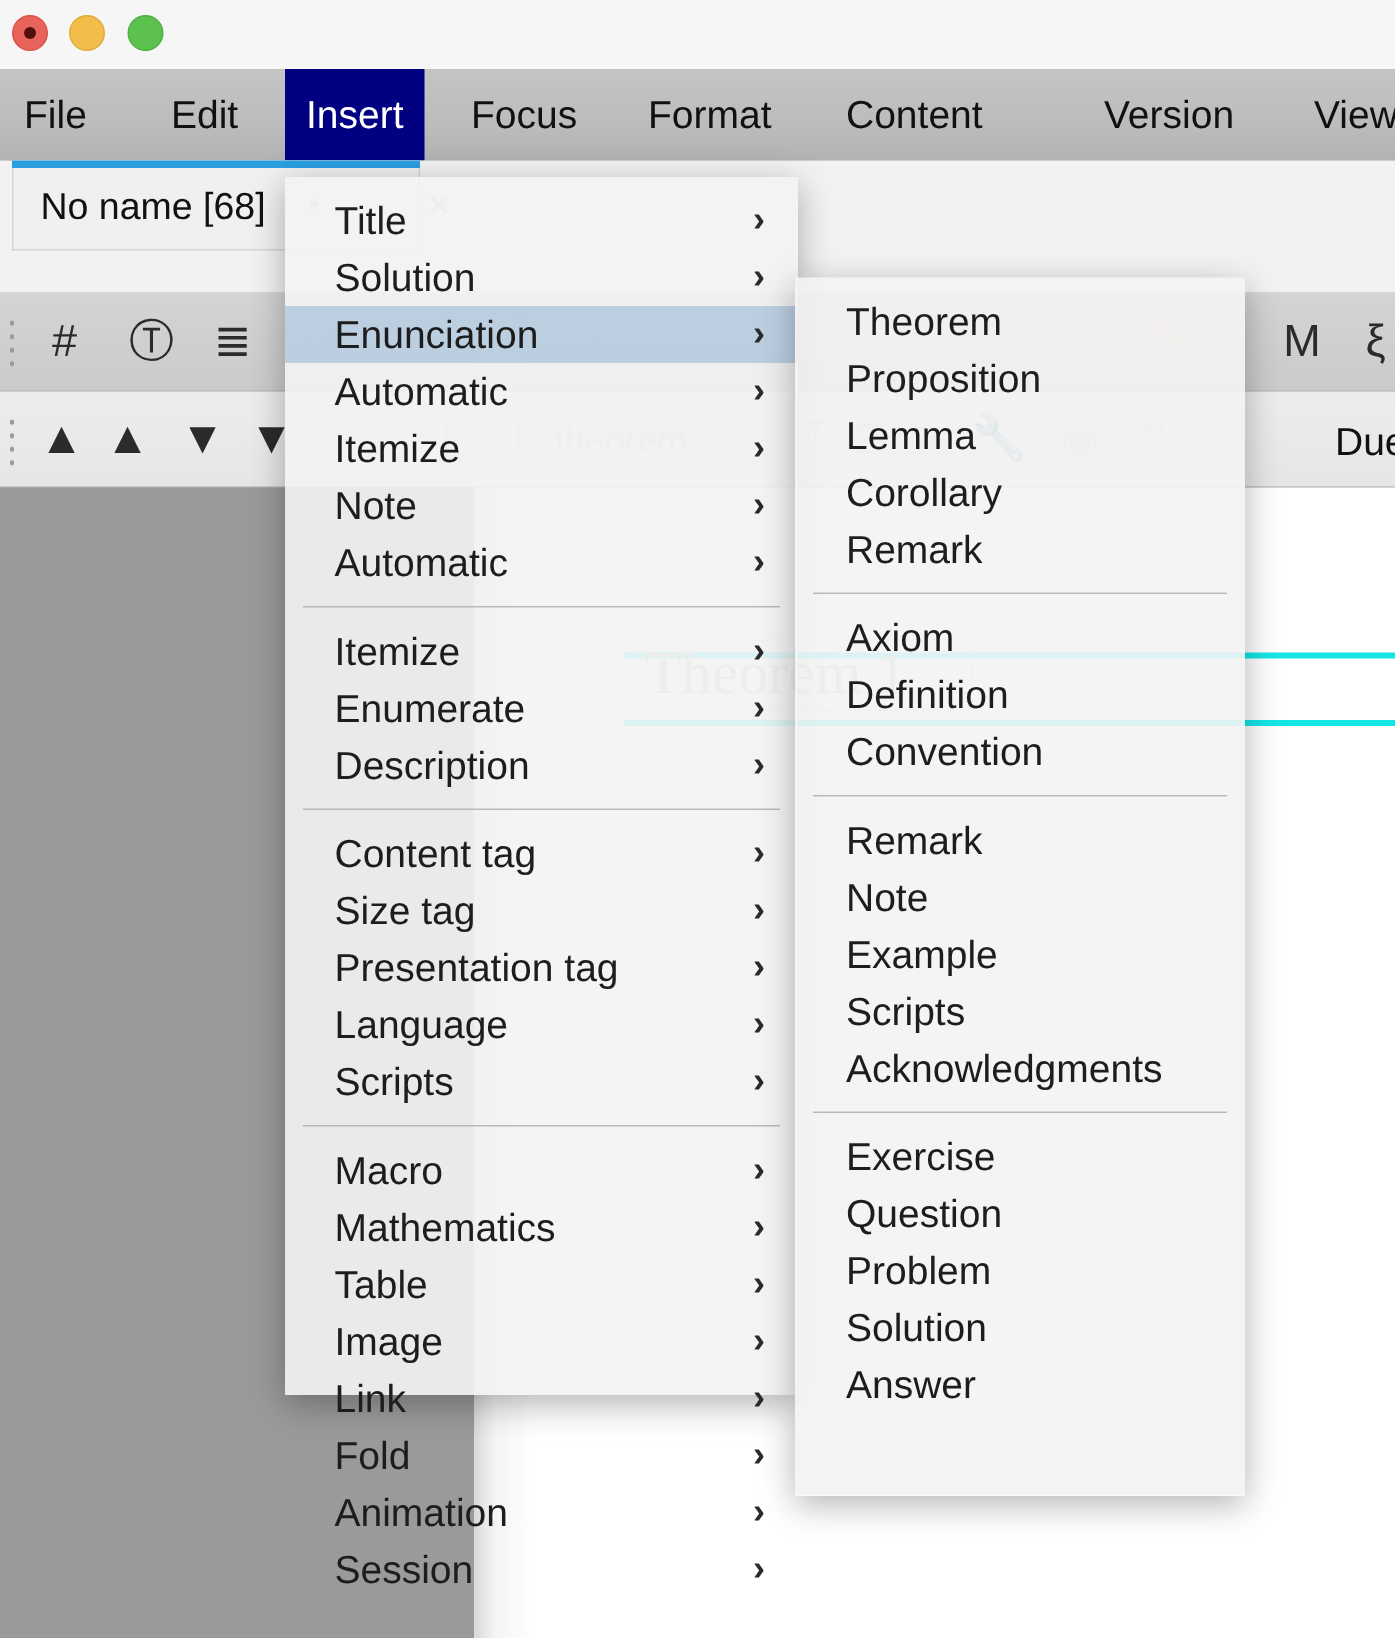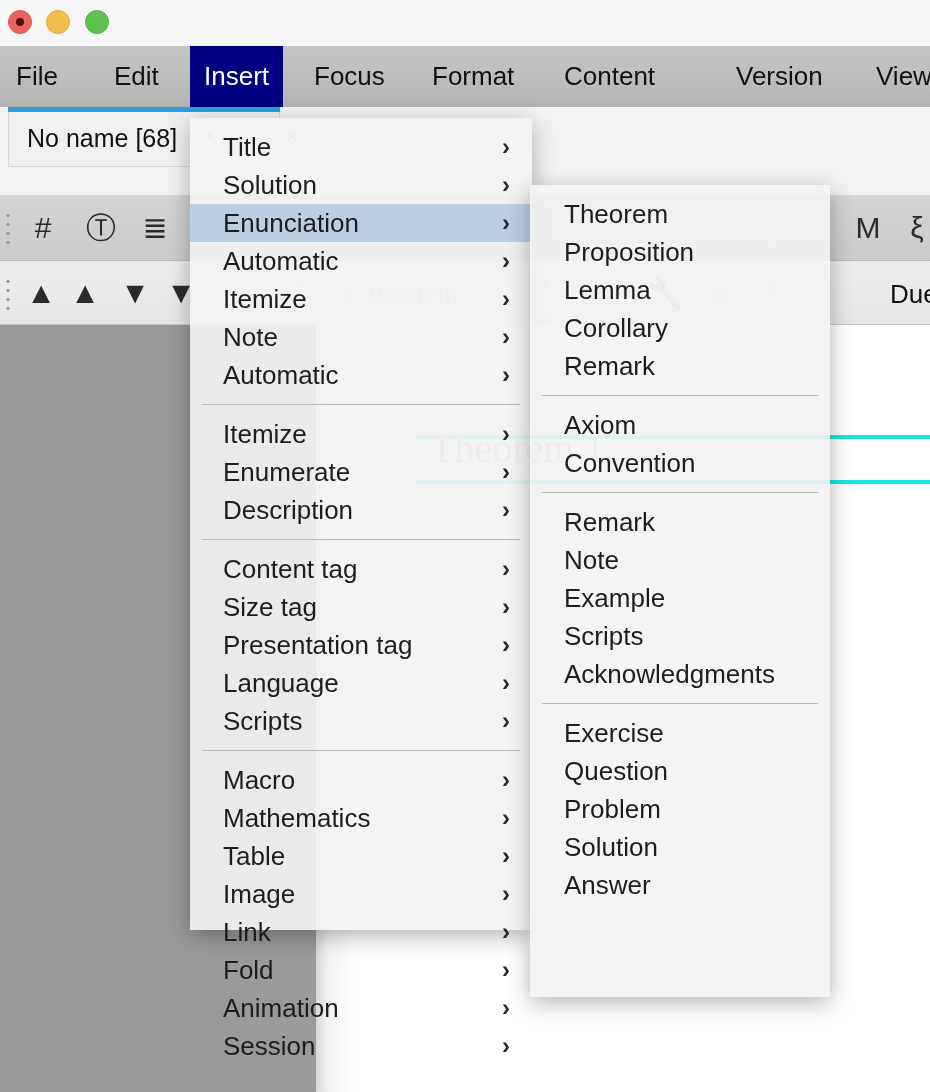--- a/index.html
+++ b/index.html
@@ -220,20 +220,21 @@
   </div>
 <div class="menu" id="menu2">
     <div class="mpad"></div>
     <div class="mrow"><span>Theorem</span></div>
     <div class="mrow"><span>Proposition</span></div>
     <div class="mrow"><span>Lemma</span></div>
     <div class="mrow"><span>Corollary</span></div>
     <div class="mrow"><span>Remark</span></div>
     <div class="msep"></div>
     <div class="mrow"><span>Axiom</span></div>
+    <div class="mrow"><span>Definition</span></div>
     <div class="mrow"><span>Convention</span></div>
     <div class="msep"></div>
     <div class="mrow"><span>Remark</span></div>
     <div class="mrow"><span>Note</span></div>
     <div class="mrow"><span>Example</span></div>
     <div class="mrow"><span>Scripts</span></div>
     <div class="mrow"><span>Acknowledgments</span></div>
     <div class="msep"></div>
     <div class="mrow"><span>Exercise</span></div>
     <div class="mrow"><span>Question</span></div>

